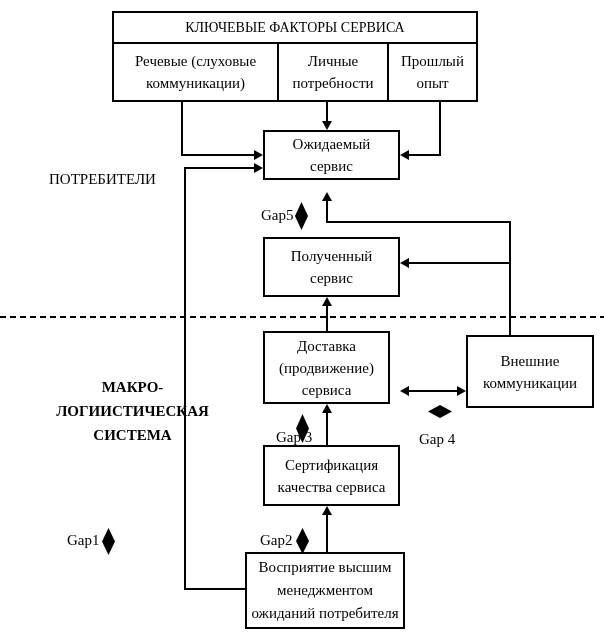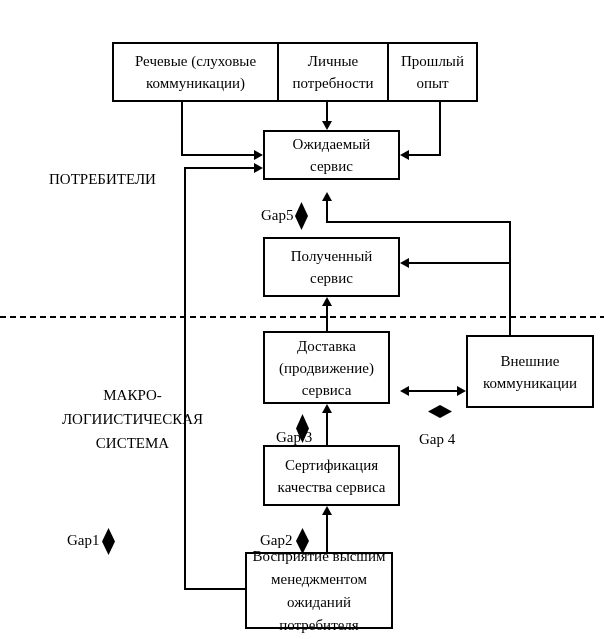--- a/index.html
+++ b/index.html
@@ -28,44 +28,45 @@
   .ah-l{border-right:9px solid #000;border-top:5px solid transparent;border-bottom:5px solid transparent;}
   .ah-u{border-bottom:9px solid #000;border-left:5px solid transparent;border-right:5px solid transparent;}
   .ah-d{border-top:9px solid #000;border-left:5px solid transparent;border-right:5px solid transparent;}
   .dm{position:absolute;background:#000;clip-path:polygon(50% 0,100% 50%,50% 100%,0 50%);}
 </style>
 </head>
 <body>
 
 <div class="canvas">
 
+  <div class="box hdr" style="left:112px;top:11px;width:366px;height:33px;">КЛЮЧЕВЫЕ ФАКТОРЫ СЕРВИСА</div>
   <div class="box" style="left:112px;top:42px;width:167px;height:60px;">Речевые (слуховые
 коммуникации)</div>
   <div class="box" style="left:277px;top:42px;width:112px;height:60px;">Личные
 потребности</div>
   <div class="box" style="left:387px;top:42px;width:91px;height:60px;">Прошлый
 опыт</div>
 
   <div class="box" style="left:263px;top:130px;width:137px;height:50px;">Ожидаемый
 сервис</div>
   <div class="box" style="left:263px;top:237px;width:137px;height:60px;">Полученный
 сервис</div>
   <div class="box" style="left:263px;top:331px;width:127px;height:73px;">Доставка
 (продвижение)
 сервиса</div>
   <div class="box" style="left:466px;top:335px;width:128px;height:73px;">Внешние
 коммуникации</div>
   <div class="box" style="left:263px;top:445px;width:137px;height:61px;">Сертификация
 качества сервиса</div>
-  <div class="box" style="left:245px;top:552px;width:148px;height:77px;font-size:15px;line-height:23px;">Восприятие высшим
+  <div class="box" style="left:245px;top:552px;width:160px;height:77px;font-size:15px;line-height:23px;">Восприятие высшим
 менеджментом
 ожиданий потребителя</div>
 
   <div class="zone-label" style="left:14px;top:167px;">ПОТРЕБИТЕЛИ</div>
-  <div class="zone-label" style="left:5px;top:383px;width:185px;">МАКРО-
+  <div class="zone-label" style="left:5px;top:375px;width:185px;font-weight:bold;">МАКРО-
 ЛОГИИСТИЧЕСКАЯ
 СИСТЕМА</div>
 
   <div class="dashed" style="left:0;top:316px;width:604px;"></div>
 
   <div class="ln" style="left:181px;top:102px;width:2px;height:54px;"></div>
   <div class="ln" style="left:181px;top:154px;width:76px;height:2px;"></div>
   <div class="ah ah-r" style="left:254px;top:150px;"></div>
 
   <div class="ln" style="left:326px;top:102px;width:2px;height:22px;"></div>

